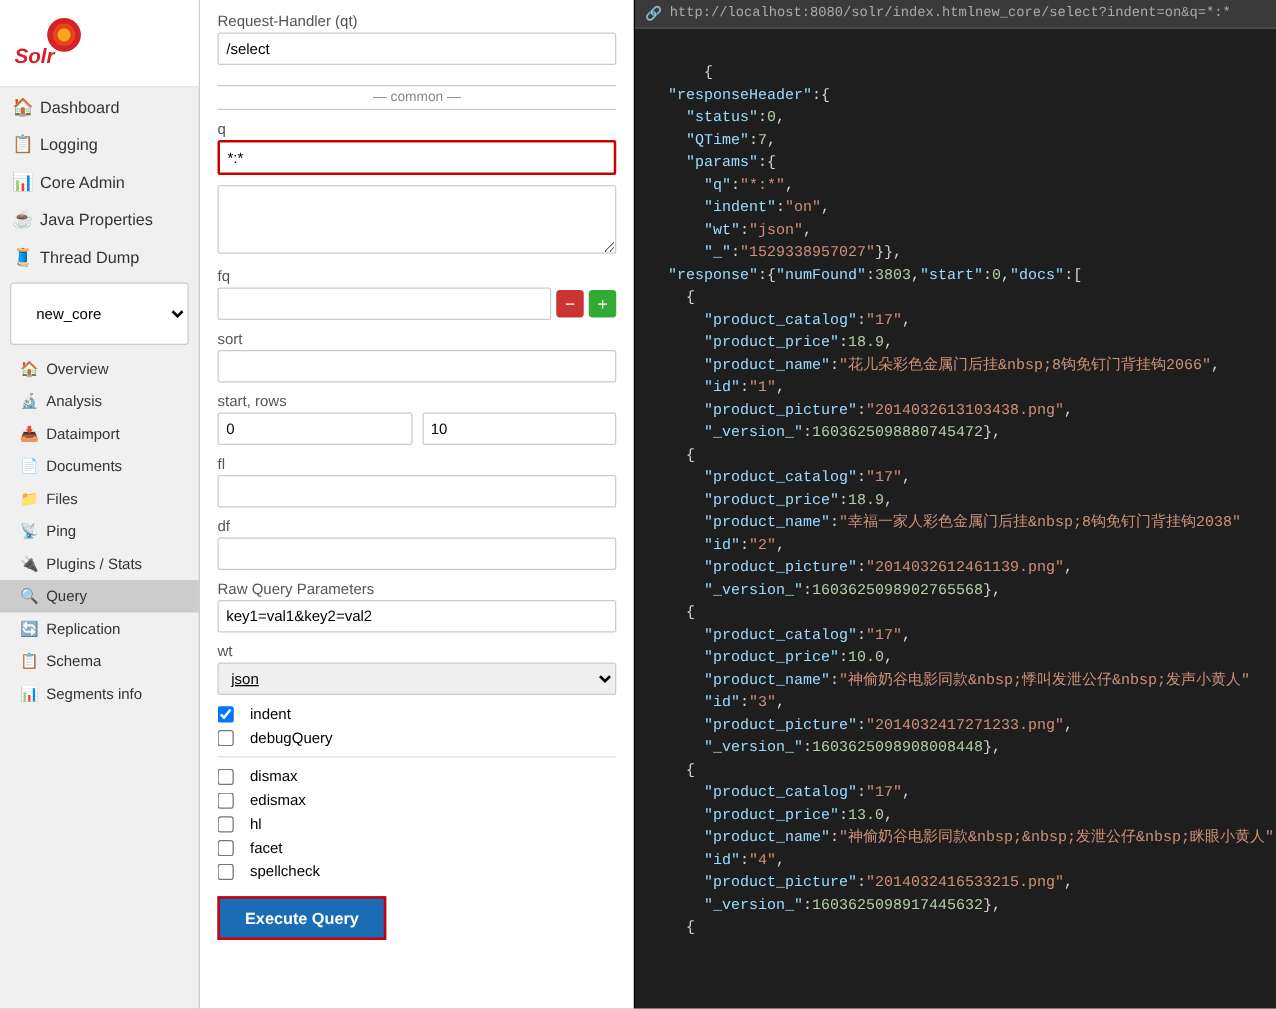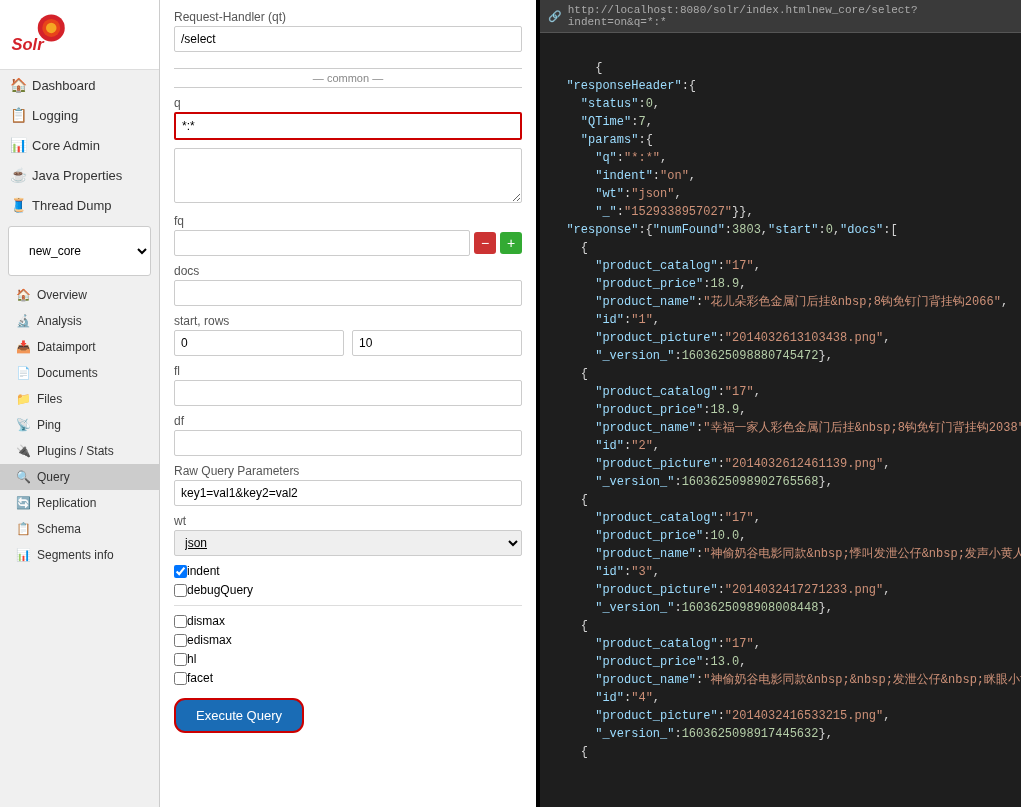--- a/index.html
+++ b/index.html
@@ -66,23 +66,23 @@
 
     
     #main-content {
       display: flex;
       flex: 1;
       overflow: hidden;
     }
 
     
     #form-panel {
-      width: 380px;
+      width: 348px;
       background: #fff;
-      border-right: 4px solid #000000;
+      border-right: 1px solid #000000;
       overflow-y: auto;
       padding: 10px 14px;
       flex-shrink: 0;
     }
 
     .form-label {
       font-size: 12px;
       color: #555;
       margin-bottom: 2px;
     }
@@ -156,37 +156,37 @@
       border: 1px solid #ccc;
       border-radius: 2px;
       font-size: 12px;
       margin-bottom: 8px;
       text-decoration: underline;
     }
 
     .checkbox-row {
       display: flex;
       align-items: center;
-      gap: 0;
+      gap: 13px;
       margin-bottom: 5px;
       font-size: 12px;
     }
 
     .section-divider { border-top: 1px solid #ddd; margin: 8px 0; }
 
     .execute-btn {
       background: #1a6cb5;
       color: #fff;
       border: 2px solid #cc0000;
-      border-radius: 11px;
+      border-radius: 0;
       padding: 8px 20px;
       font-size: 13px;
       cursor: pointer;
       margin-top: 8px;
-      font-weight: normal;
+      font-weight: bold;
     }
 
     textarea.form-input {
       resize: vertical;
       height: 55px;
     }
 
     
     #result-panel {
       flex: 1;
@@ -321,21 +321,21 @@
     <input class="form-input q-input-highlighted" type="text" value="*:*" style="">
     <textarea class="form-input" style="height: 55px; resize: vertical;"></textarea>
 
     <div class="form-label">fq</div>
     <div class="fq-row">
       <input class="form-input" type="text" style="margin-bottom: 0px;">
       <button class="btn-minus">−</button>
       <button class="btn-plus">+</button>
     </div>
 
-    <div class="form-label">docs</div>
+    <div class="form-label">sort</div>
     <input class="form-input" type="text" style="">
 
     <div class="form-label">start, rows</div>
     <div class="row-two">
       <input class="form-input" type="text" style="margin-bottom: 0px;" value="0">
       <input class="form-input" type="text" style="margin-bottom: 0px;" value="10">
     </div>
 
     <div class="form-label">fl</div>
     <input class="form-input" type="text" style="">
@@ -372,20 +372,24 @@
       <input type="checkbox" style="">
       <span>edismax</span>
     </div>
     <div class="checkbox-row">
       <input type="checkbox" style="">
       <span>hl</span>
     </div>
     <div class="checkbox-row">
       <input type="checkbox" style="">
       <span>facet</span>
+    </div>
+    <div class="checkbox-row">
+      <input type="checkbox" style="">
+      <span>spellcheck</span>
     </div>
 
     <button class="execute-btn">Execute Query</button>
   </div>
 
   <div id="result-panel">
     <div id="result-url-bar">
       <span>🔗</span>
       <span>http://localhost:8080/solr/index.htmlnew_core/select?indent=on&amp;q=*:*</span>
     </div>

